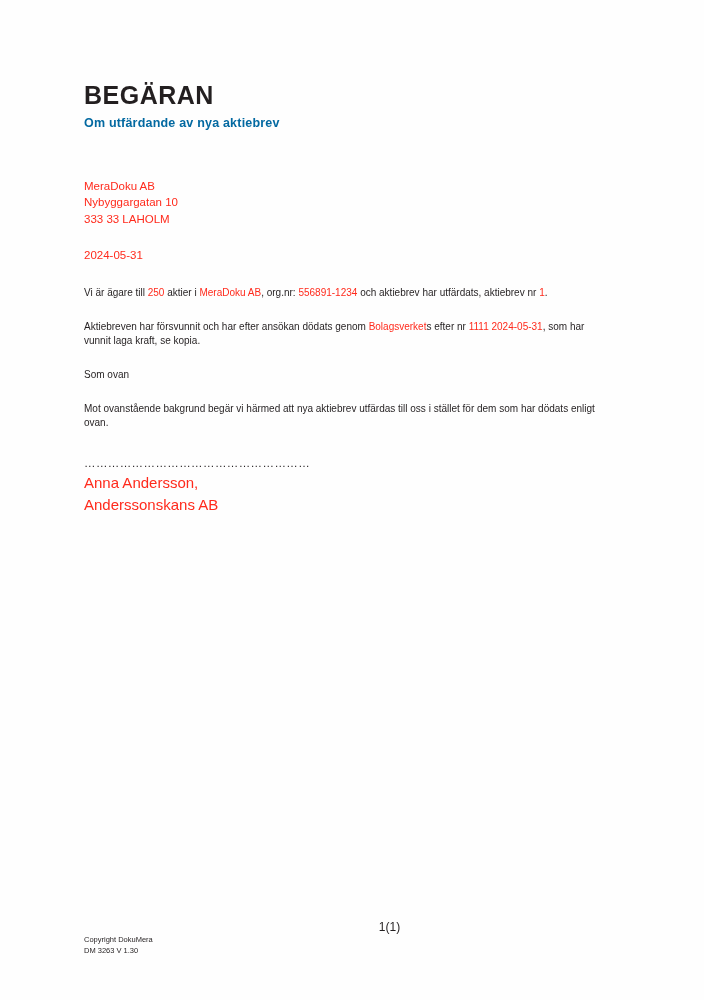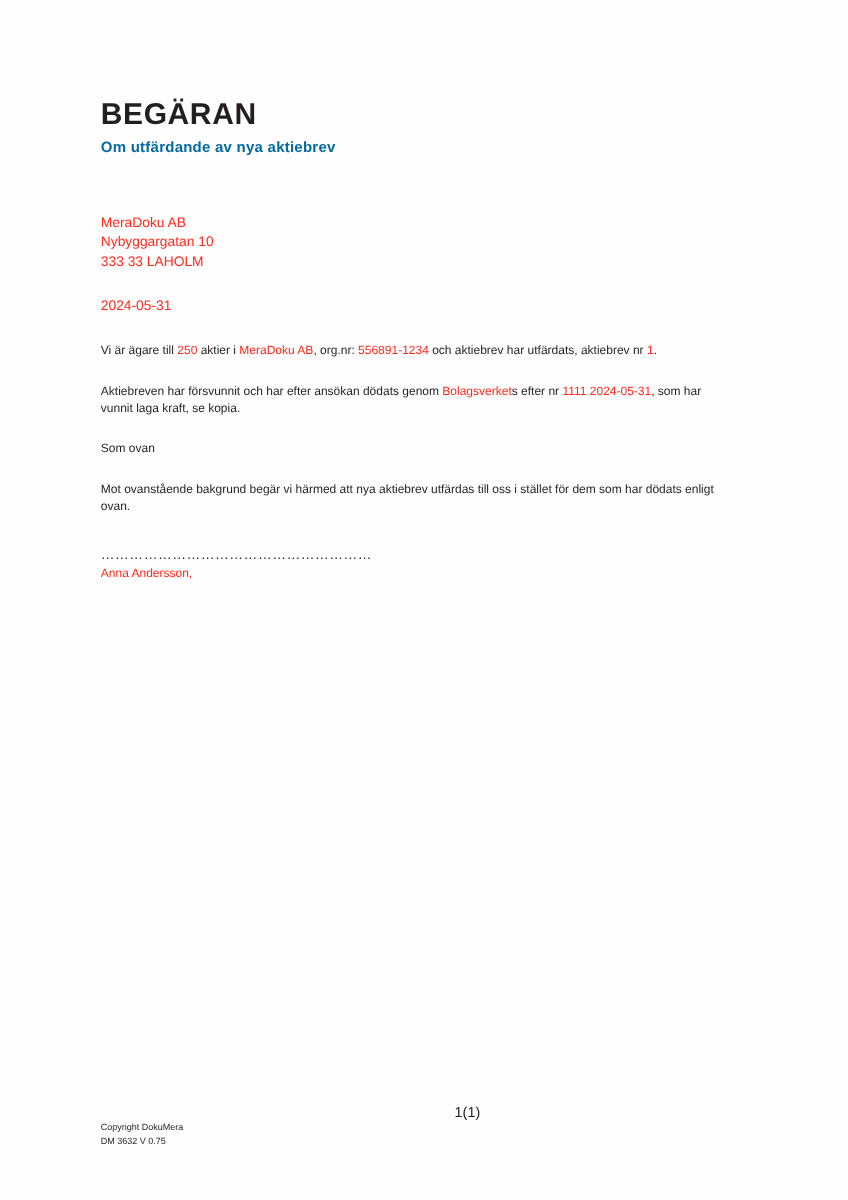--- a/index.html
+++ b/index.html
@@ -64,21 +64,21 @@
   p.body-par.first { margin-top: 25px; }
   .red { color: #ff2a1c; }
   .sig-dots {
     margin-top: 27px;
     font-size: 11.5px;
     letter-spacing: 0.4px;
     color: #231f20;
     line-height: 1;
   }
   .sig-name {
-    font-size: 10px;
+    font-size: 15px;
     line-height: 1.45;
     color: #ff2a1c;
     margin-top: 3px;
   }
   .sig-name span { display: block; }
   .page-number {
     position: absolute;
     left: 0;
     top: 920px;
     width: 707px;
@@ -120,24 +120,25 @@
     <p class="body-par"><span>Aktiebreven har försvunnit och har efter ansökan dödats genom </span><span class="red">Bolagsverket</span><span>s efter nr </span><span class="red">1111</span><span> </span><span class="red">2024-05-31</span><span>, som har vunnit laga kraft, se kopia.</span></p>
 
     <p class="body-par">Som ovan</p>
 
     <p class="body-par">Mot ovanstående bakgrund begär vi härmed att nya aktiebrev utfärdas till oss i stället för dem som har dödats enligt ovan.</p>
 
     <div class="sig-dots">…………………………………………………</div>
 
     <div class="sig-name">
       <span>Anna Andersson,</span>
+      <span>Anderssonskans AB</span>
     </div>
 
   </div>
 
   <div class="page-number">1(1)</div>
 
   <div class="footer">
     <span>Copyright DokuMera</span>
-    <span>DM 3632 V 0.75</span>
+    <span>DM 3263 V 1.30</span>
   </div>
 
 </div>
 
 </body></html>

